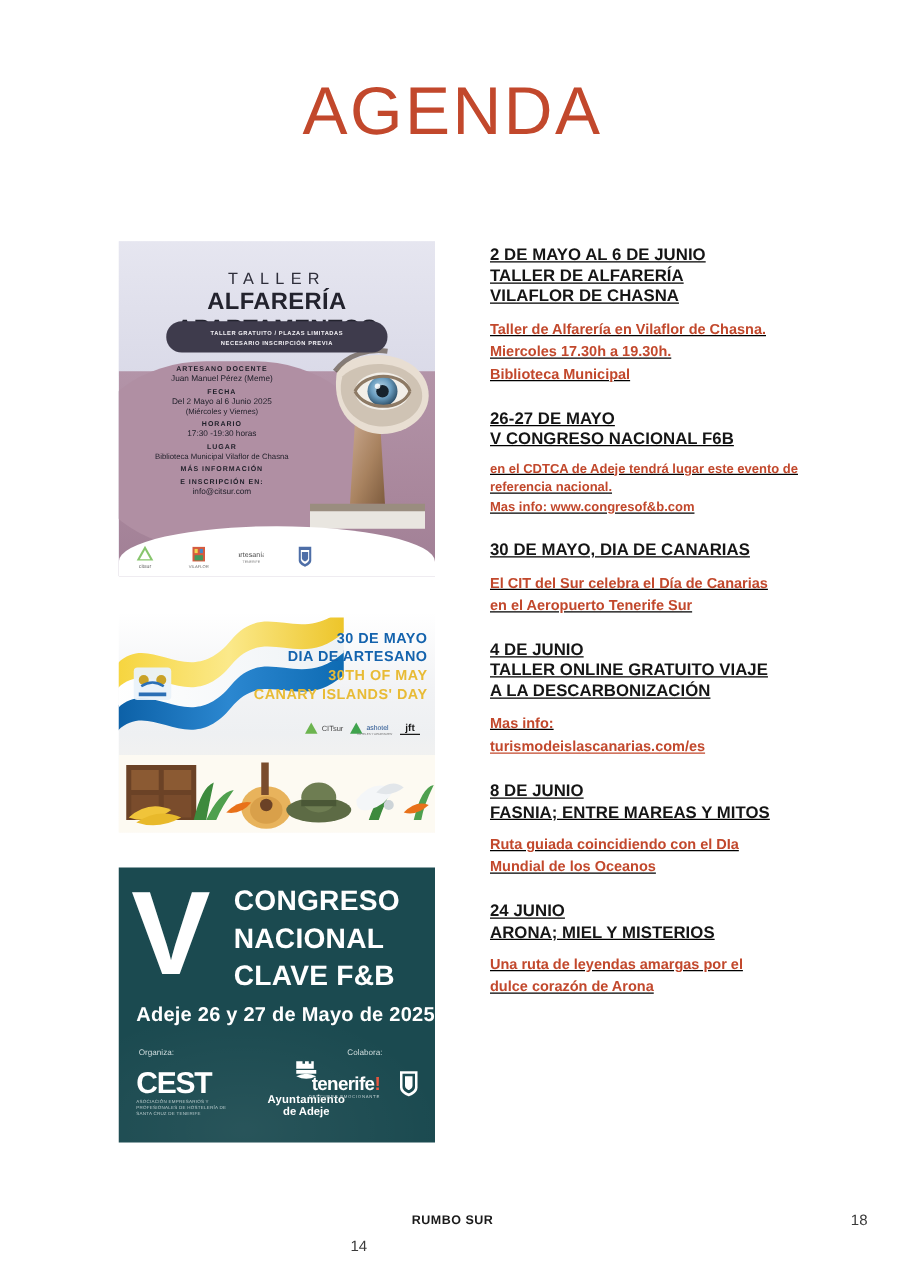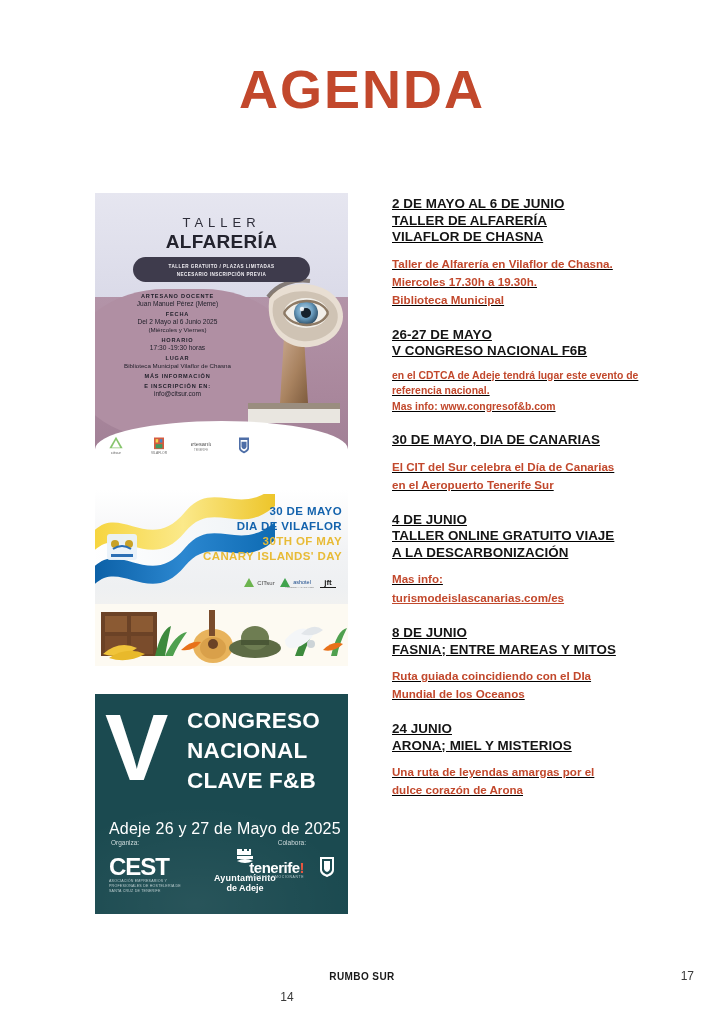--- a/index.html
+++ b/index.html
@@ -21,21 +21,21 @@
 
   
   #page-title {
     position: absolute;
     top: 58px;
     left: 0;
     width: 724px;
     text-align: center;
     font-size: 54px;
     letter-spacing: 2px;
-    font-weight: 700;
+    font-weight: 400;
     color: #c2482c;
     font-family: "Liberation Sans", sans-serif;
   }
 
   
   #poster-column {
     position: absolute;
     left: 95px;
     top: 193px;
     width: 253px;
@@ -124,22 +124,22 @@
   }
   .p3-V {
     position:absolute; left:10px; top:6px;
     font-size:95px; line-height:95px; font-weight:700; color:#ffffff;
   }
   .p3-lines { position:absolute; left:92px; top:12px; }
   .p3-lines div {
     color:#ffffff; font-weight:700; font-size:22.5px; line-height:30px; letter-spacing:.2px;
   }
   .p3-date {
-    position:absolute; left:14px; top:126px;
-    color:#ffffff; font-size:16px; font-weight:400; letter-spacing:.2px;
+    position:absolute; left:14px; top:110px;
+    color:#ffffff; font-size:16px; font-weight:700; letter-spacing:.2px;
   }
   .p3-credits { position:absolute; left:0; top:145px; width:100%; height:70px; }
   .p3-organiza { position:absolute; left:16px; top:0; color:#cfdcdd; font-size:6.5px; }
   .p3-colabora { position:absolute; right:42px; top:0; color:#cfdcdd; font-size:6.5px; }
   .p3-cest { position:absolute; left:14px; top:14px; color:#ffffff; font-weight:700; font-size:24px; letter-spacing:-1px; }
   .p3-cest-sub { position:absolute; left:14px; top:40px; color:#bccdcf; font-size:3.6px; letter-spacing:.2px; line-height:5px; width:85px;}
   .p3-adeje { position:absolute; left:110px; top:8px; width:80px; text-align:center; color:#ffffff; }
   .p3-adeje .t1 { font-size:9px; font-weight:700; letter-spacing:.2px; margin-top:2px;}
   .p3-adeje .t2 { font-size:9px; font-weight:700; }
   .p3-tfe { position:absolute; right:44px; top:20px; color:#ffffff; font-weight:700; font-size:15px; letter-spacing:-.5px; }
@@ -317,21 +317,21 @@
           <rect x="0" y="0" width="30" height="26" rx="3" fill="#eaf2fa" opacity=".95"></rect>
           <circle cx="8" cy="10" r="4" fill="#c9a227"></circle>
           <circle cx="22" cy="10" r="4" fill="#c9a227"></circle>
           <path d="M4 20 h22 v3 H4 z" fill="#2b6fb5"></path>
           <path d="M6 15 q9 -6 18 0" stroke="#2b6fb5" stroke-width="2" fill="none"></path>
         </g>
       </svg>
 
       <div class="p2-texts">
         <div class="p2-l1">30 DE MAYO</div>
-        <div class="p2-l2">DIA DE VILAFLOR</div>
+        <div class="p2-l2">DIA DE ARTESANO</div>
         <div class="p2-l3">30TH OF MAY</div>
         <div class="p2-l4">CANARY ISLANDS' DAY</div>
       </div>
 
       <div class="p2-logos">
         <svg width="34" height="14" viewBox="0 0 34 14">
           <path d="M5 2 L10 11 L0 11 Z" fill="#6cb44f"></path>
           <text x="22" y="9" font-size="6" text-anchor="middle" fill="#4a4a4a" font-family="Liberation Sans, sans-serif">CITsur</text>
         </svg>
         <svg width="34" height="14" viewBox="0 0 34 14">
@@ -448,15 +448,15 @@
     </div>
 
     <div class="entry">
       <div class="entry-heading">24 JUNIO<br>ARONA; MIEL Y MISTERIOS</div>
       <div class="entry-desc">Una ruta de leyendas amargas por el<br>dulce corazón de Arona</div>
     </div>
   </div>
 
   <div id="footer-brand">RUMBO SUR</div>
   <div id="footer-page-bottom">14</div>
-  <div id="footer-page-right">17</div>
+  <div id="footer-page-right">18</div>
 
 </div>
 
 </body></html>

